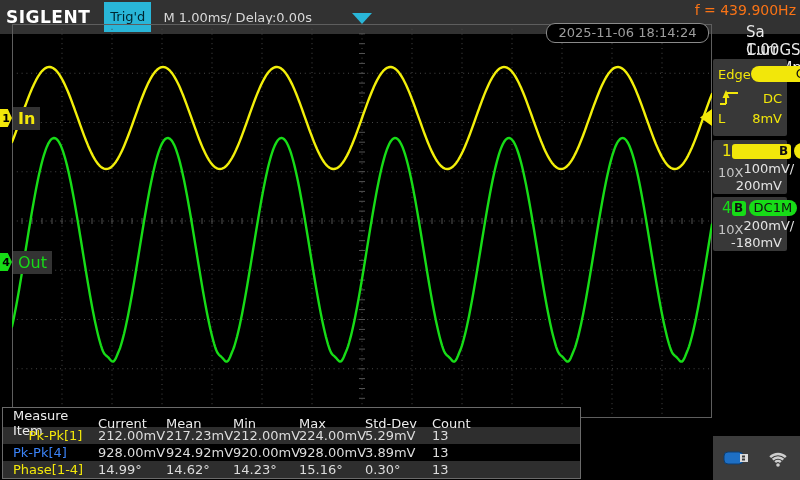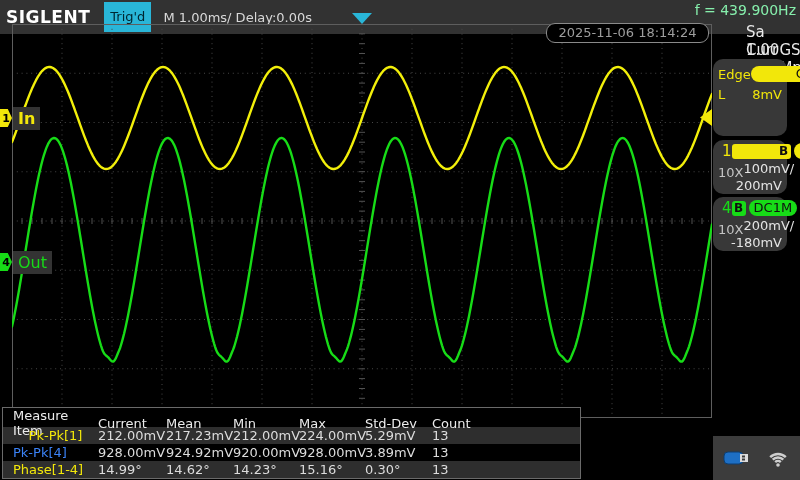--- a/index.html
+++ b/index.html
@@ -9,21 +9,21 @@
   .abs{position:absolute;}
 
   
   .topbar{left:0;top:0;width:800px;height:34px;background:#323232;
           display:flex;align-items:center;}
   .logo{color:#fff;font-weight:800;font-size:17px;letter-spacing:.5px;
         margin-left:6px;line-height:22px;}
   .trig-badge{margin-left:14px;background:#29b6d8;color:#002631;
               font-size:13px;padding:7px 6px;line-height:16px;}
   .timebase{margin-left:12px;color:#d9d9d9;font-size:13px;}
-  .freq{position:absolute;right:4px;top:2px;color:#86efac;font-size:14px;}
+  .freq{position:absolute;right:4px;top:2px;color:#f97316;font-size:14px;}
 
   
   .gridwrap{left:12px;top:24px;width:700px;height:394px;}
 
   
   .trigpos{left:352px;top:13px;width:20px;height:11px;background:#29b6d8;
            clip-path:polygon(0 0,100% 0,50% 100%);}
 
   
   .chmark{width:12px;height:18px;color:#000;font-size:11px;font-weight:bold;
@@ -39,21 +39,21 @@
   .triglevel{left:700px;top:109px;width:12px;height:17px;background:#f2e70a;
              clip-path:polygon(100% 0,100% 100%,0 50%);}
 
   
   .timestamp{left:546px;top:23px;width:161px;height:18px;border:1px solid #8a8a8a;
              border-radius:9px;color:#9d9d9d;font-size:13px;text-align:center;
              line-height:18px;background:#000;}
 
   
   .acqline{left:746px;color:#e8e8e8;font-size:15px;width:86px;}
-  .sbox{left:713px;width:74px;background:#383838;border-radius:10px;
+  .sbox{left:713px;width:74px;background:#383838;border-radius:2px;
         padding:3px 5px;box-sizing:border-box;color:#f2e70a;font-size:13px;}
   .srow{display:flex;justify-content:space-between;align-items:center;height:24px;}
   .srow3{height:17px;}
   .ch1-accent{color:#f2e70a;}
   .ch4-accent{color:#17dc17;}
   .badge{border-radius:8px;padding:0 5px;font-size:13px;color:#101010;line-height:16px;}
   .bbadge{border-radius:3px;width:14px;text-align:center;font-size:12px;
           font-weight:bold;color:#101010;line-height:15px;margin-right:3px;}
   .yellowbg{background:#f2e70a;padding-left:45px;}
   .greenbg{background:#17dc17;}
@@ -123,20 +123,27 @@
 
 <div class="abs timestamp">2025-11-06 18:14:24</div>
 
 <div class="abs acqline" style="top:23px;">Sa 1.00GSa/s</div>
 <div class="abs acqline" style="top:41px;">Curr 14.0Mpts</div>
 
 <div class="abs sbox" style="top:59px;height:77px;">
   <div class="srow">
     <span>Edge</span>
     <span class="badge yellowbg">CH1</span>
+  </div>
+  <div class="srow">
+    <svg width="22" height="18">
+      <path d="M2,15 H8 M8,15 V6 M8,4 H20" stroke="#f2e70a" stroke-width="2" fill="none"></path>
+      <polygon points="8,1 4.5,9 11.5,9" fill="#f2e70a"></polygon>
+    </svg>
+    <span>DC</span>
   </div>
   <div class="srow srow3">
     <span>L</span>
     <span>8mV</span>
   </div>
 </div>
 
 <div class="abs sbox" style="top:140px;height:54px;padding:2px 5px;">
   <div class="srow" style="height:18px;">
     <span class="chnum ch1-accent">1</span>

